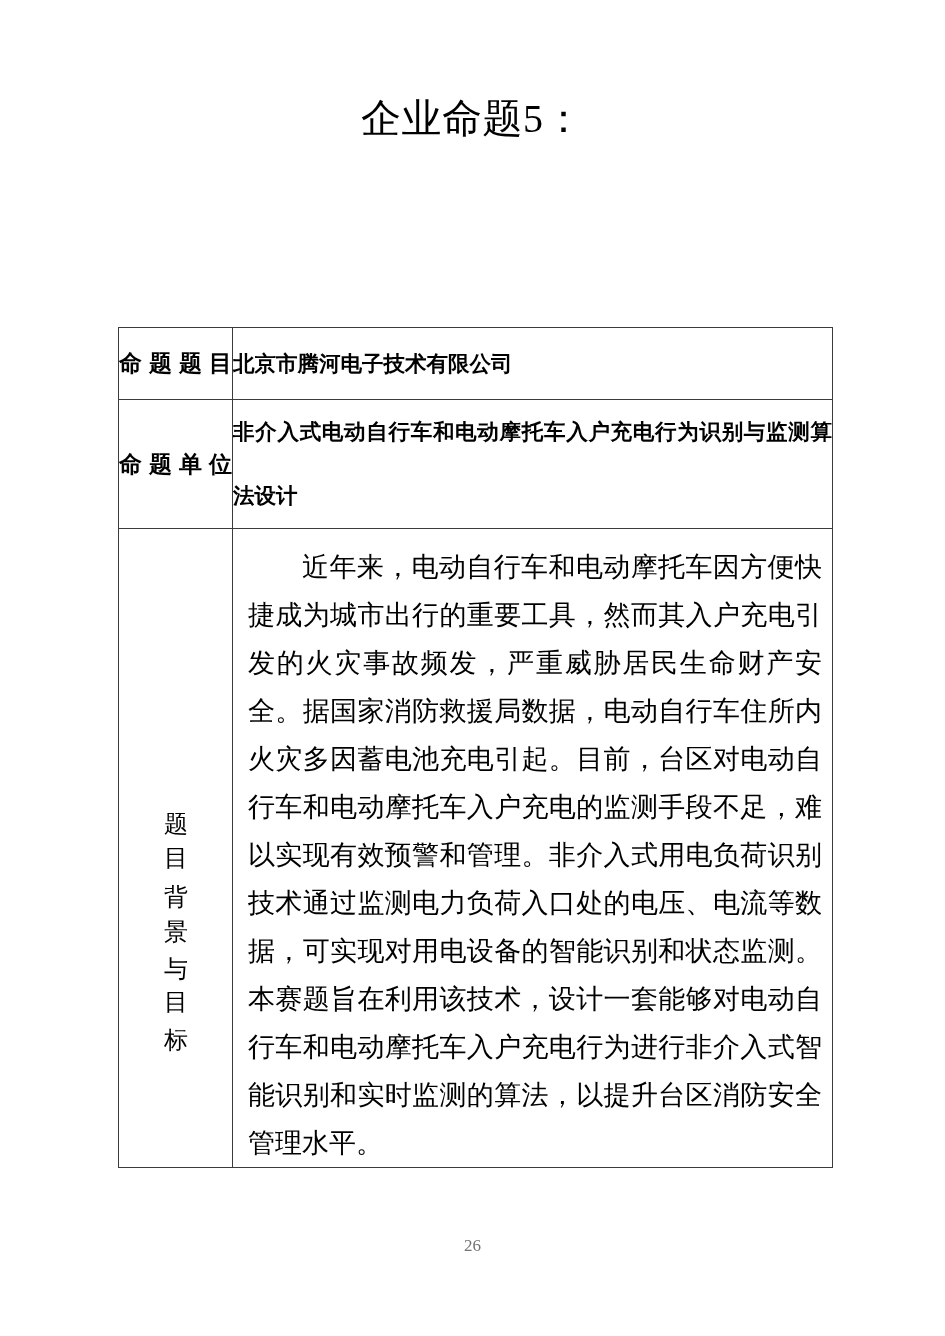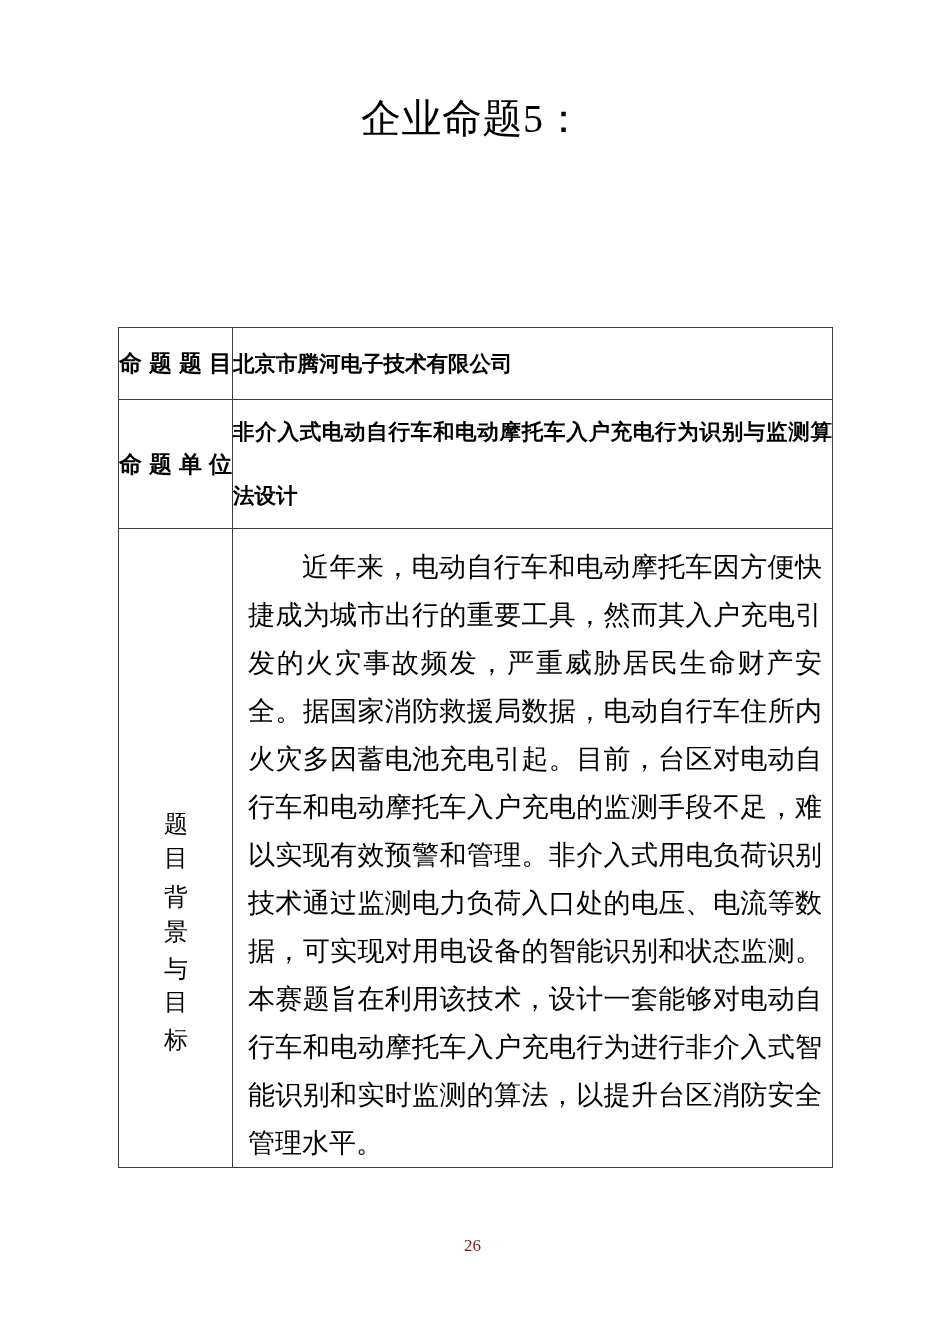--- a/index.html
+++ b/index.html
@@ -104,21 +104,21 @@
   }
 
   
   .page-number {
     position: absolute;
     top: 1236px;
     left: 0;
     width: 100%;
     text-align: center;
     font-size: 17px;
-    color: #7f1d1d;
+    color: #737373;
   }
 </style>
 </head>
 <body>
 
 <div class="page">
 
   <div class="title-block">
     <div>企业命题5：</div>
   </div>

